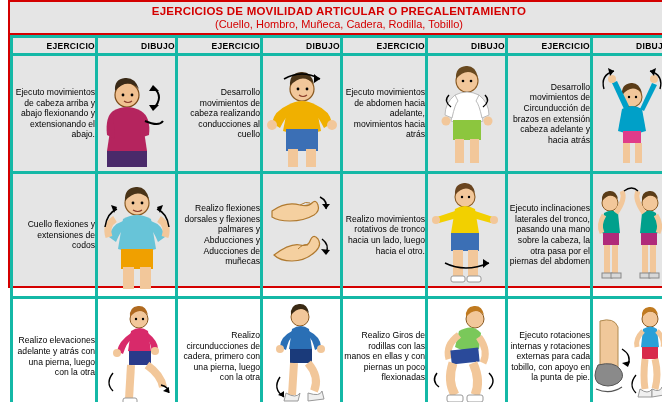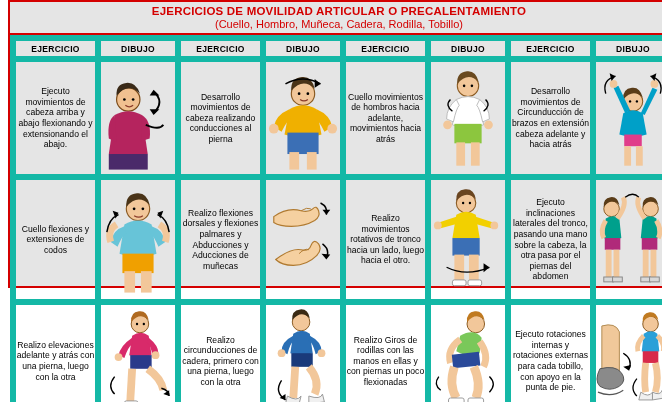--- a/index.html
+++ b/index.html
@@ -39,23 +39,24 @@
     font-weight: normal;
     font-size: 11px;
     line-height: 13px;
   }
   table.grid {
     border-collapse: collapse;
     width: 100%;
     table-layout: fixed;
   }
   table.grid td, table.grid th {
-    border: 6px solid #14b8a6;
+    border: 3px solid #14b8a6;
     padding: 0;
     vertical-align: middle;
+    text-align: right;
   }
   thead th {
     font-size: 8.5px;
     font-weight: bold;
     color: #000000;
     text-align: center;
     height: 15px;
     letter-spacing: 0.3px;
   }
   td.txt {
@@ -135,21 +136,21 @@
               <path d="M42 52 q10 6 8 24 l-9 3z" fill="#b5245e"></path>
               <rect x="8" y="92" width="40" height="16" fill="#4a2a6a"></rect>
 
               <path d="M54 28 q12 10 0 22" stroke="#000" stroke-width="2" fill="none"></path>
               <polygon points="54,26 60,32 50,32" fill="#000"></polygon>
               <polygon points="54,52 60,46 50,46" fill="#000"></polygon>
               <path d="M46 62 q14 6 18 0" stroke="#000" stroke-width="2" fill="none"></path>
             </svg>
           </div>
         </td>
-        <td class="txt">Desarrollo movimientos de cabeza realizando conducciones al pierna</td>
+        <td class="txt">Desarrollo movimientos de cabeza realizando conducciones al cuello</td>
         <td class="pic">
           <div class="figbox">
             <svg width="76" height="110" viewBox="0 0 76 110">
               <circle cx="38" cy="30" r="12" fill="#f2c79a" stroke="#8a5a22" stroke-width="1.2"></circle>
               <path d="M26 27 q12 -14 24 -2 q-3 -13 -13 -12 q-12 1 -11 14z" fill="#4a3418"></path>
               <circle cx="34" cy="30" r="1.4" fill="#000"></circle>
               <circle cx="43" cy="30" r="1.4" fill="#000"></circle>
               <path d="M35 36 q4 3 8 0" stroke="#8a3b2a" stroke-width="1.2" fill="none"></path>
               <path d="M24 46 q14 -8 28 0 l5 26 q-19 7 -38 0z" fill="#f0b000"></path>
               <path d="M24 46 q-14 6 -16 18 l8 5 q6 -12 10 -14z" fill="#f0b000"></path>
@@ -157,21 +158,21 @@
               <circle cx="8" cy="66" r="5" fill="#f2c79a"></circle>
               <circle cx="68" cy="66" r="5" fill="#f2c79a"></circle>
               <rect x="22" y="70" width="32" height="22" fill="#3b6fb5"></rect>
               <rect x="24" y="90" width="10" height="18" fill="#f2c79a"></rect>
               <rect x="42" y="90" width="10" height="18" fill="#f2c79a"></rect>
               <path d="M20 20 q18 -10 36 0" stroke="#000" stroke-width="1.6" fill="none"></path>
               <polygon points="56,20 50,15 50,24" fill="#000"></polygon>
             </svg>
           </div>
         </td>
-        <td class="txt">Cuello movimientos de hombros hacia adelante, movimientos hacia atrás</td>
+        <td class="txt">Ejecuto movimientos de abdomen hacia adelante, movimientos hacia atrás</td>
         <td class="pic">
           <div class="figbox">
             <svg width="76" height="110" viewBox="0 0 76 110">
               <circle cx="38" cy="22" r="11" fill="#f2c79a" stroke="#8a5a22" stroke-width="1.1"></circle>
               <path d="M27 20 q11 -13 22 -2 q-3 -12 -12 -11 q-11 1 -10 13z" fill="#6a4a20"></path>
               <circle cx="34" cy="22" r="1.3" fill="#000"></circle>
               <circle cx="42" cy="22" r="1.3" fill="#000"></circle>
               <path d="M26 36 q12 -6 24 0 l4 26 q-16 6 -32 0z" fill="#ffffff" stroke="#bbb" stroke-width="1"></path>
               <path d="M26 36 q-10 8 -10 20 l7 3 q3 -14 6 -17z" fill="#ffffff" stroke="#bbb" stroke-width="1"></path>
               <path d="M50 36 q10 8 10 20 l-7 3 q-3 -14 -6 -17z" fill="#ffffff" stroke="#bbb" stroke-width="1"></path>

